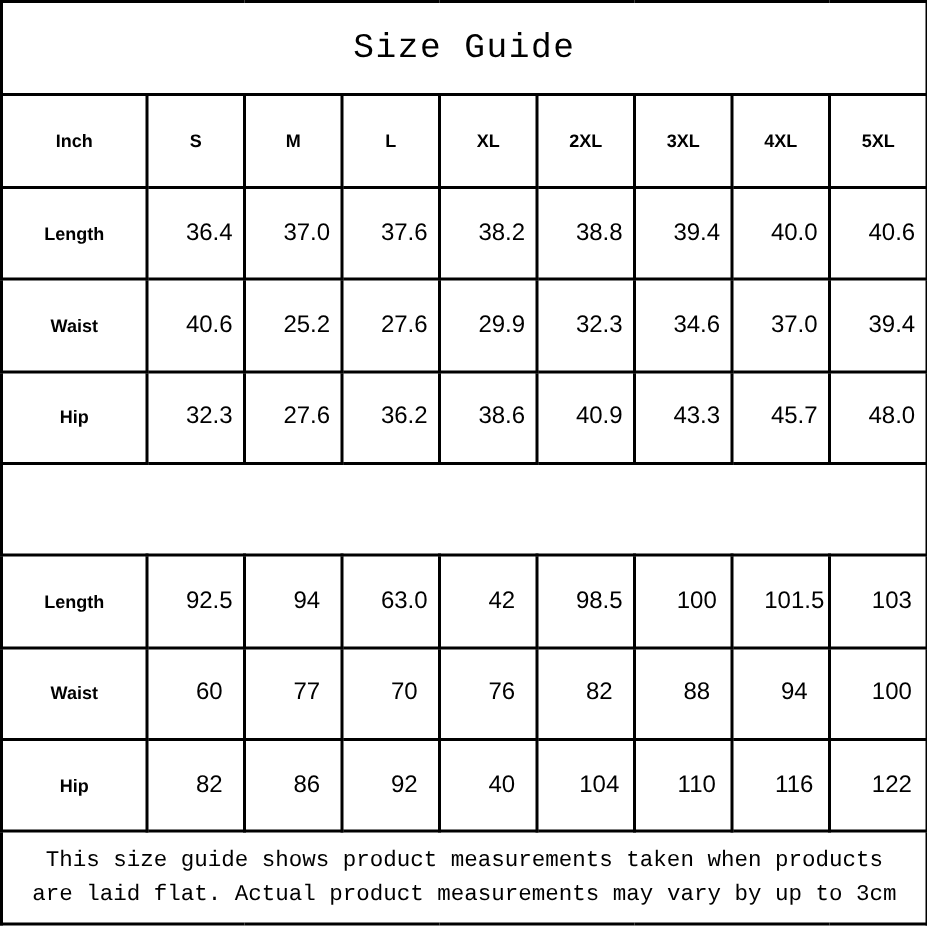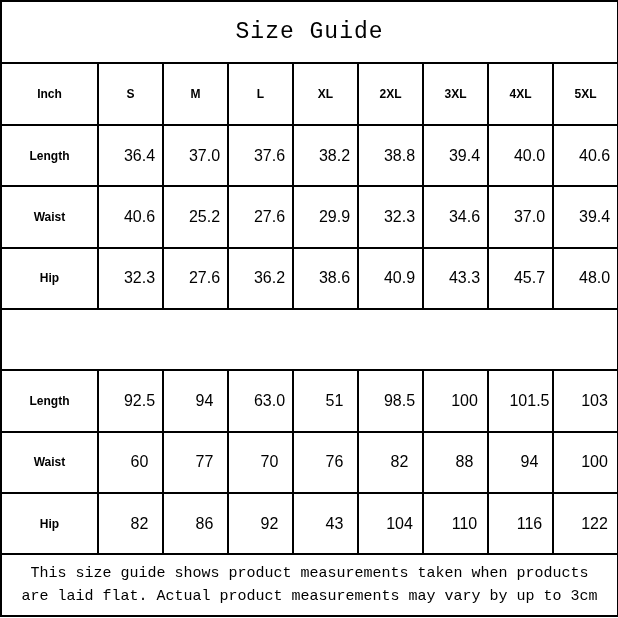--- a/index.html
+++ b/index.html
@@ -131,21 +131,21 @@
     <tr class="body-row">
       <td colspan="9" class="spacer-cell"></td>
     </tr>
 
 
     <tr class="body-row">
       <td class="label-cell">Length</td>
       <td class="value-cell">92.5</td>
       <td class="value-cell">94</td>
       <td class="value-cell">63.0</td>
-      <td class="value-cell">51</td>
+      <td class="value-cell">42</td>
       <td class="value-cell">98.5</td>
       <td class="value-cell">100</td>
       <td class="value-cell">101.5</td>
       <td class="value-cell">103</td>
     </tr>
 
     <tr class="body-row">
       <td class="label-cell">Waist</td>
       <td class="value-cell">60</td>
       <td class="value-cell">77</td>
@@ -155,21 +155,21 @@
       <td class="value-cell">88</td>
       <td class="value-cell">94</td>
       <td class="value-cell">100</td>
     </tr>
 
     <tr class="body-row">
       <td class="label-cell">Hip</td>
       <td class="value-cell">82</td>
       <td class="value-cell">86</td>
       <td class="value-cell">92</td>
-      <td class="value-cell">43</td>
+      <td class="value-cell">40</td>
       <td class="value-cell">104</td>
       <td class="value-cell">110</td>
       <td class="value-cell">116</td>
       <td class="value-cell">122</td>
     </tr>
 
     <tr class="body-row">
       <td colspan="9" class="note-cell">
         <div>This size guide shows product measurements taken when products</div>
         <div>are laid flat. Actual product measurements may vary by up to 3cm</div>

